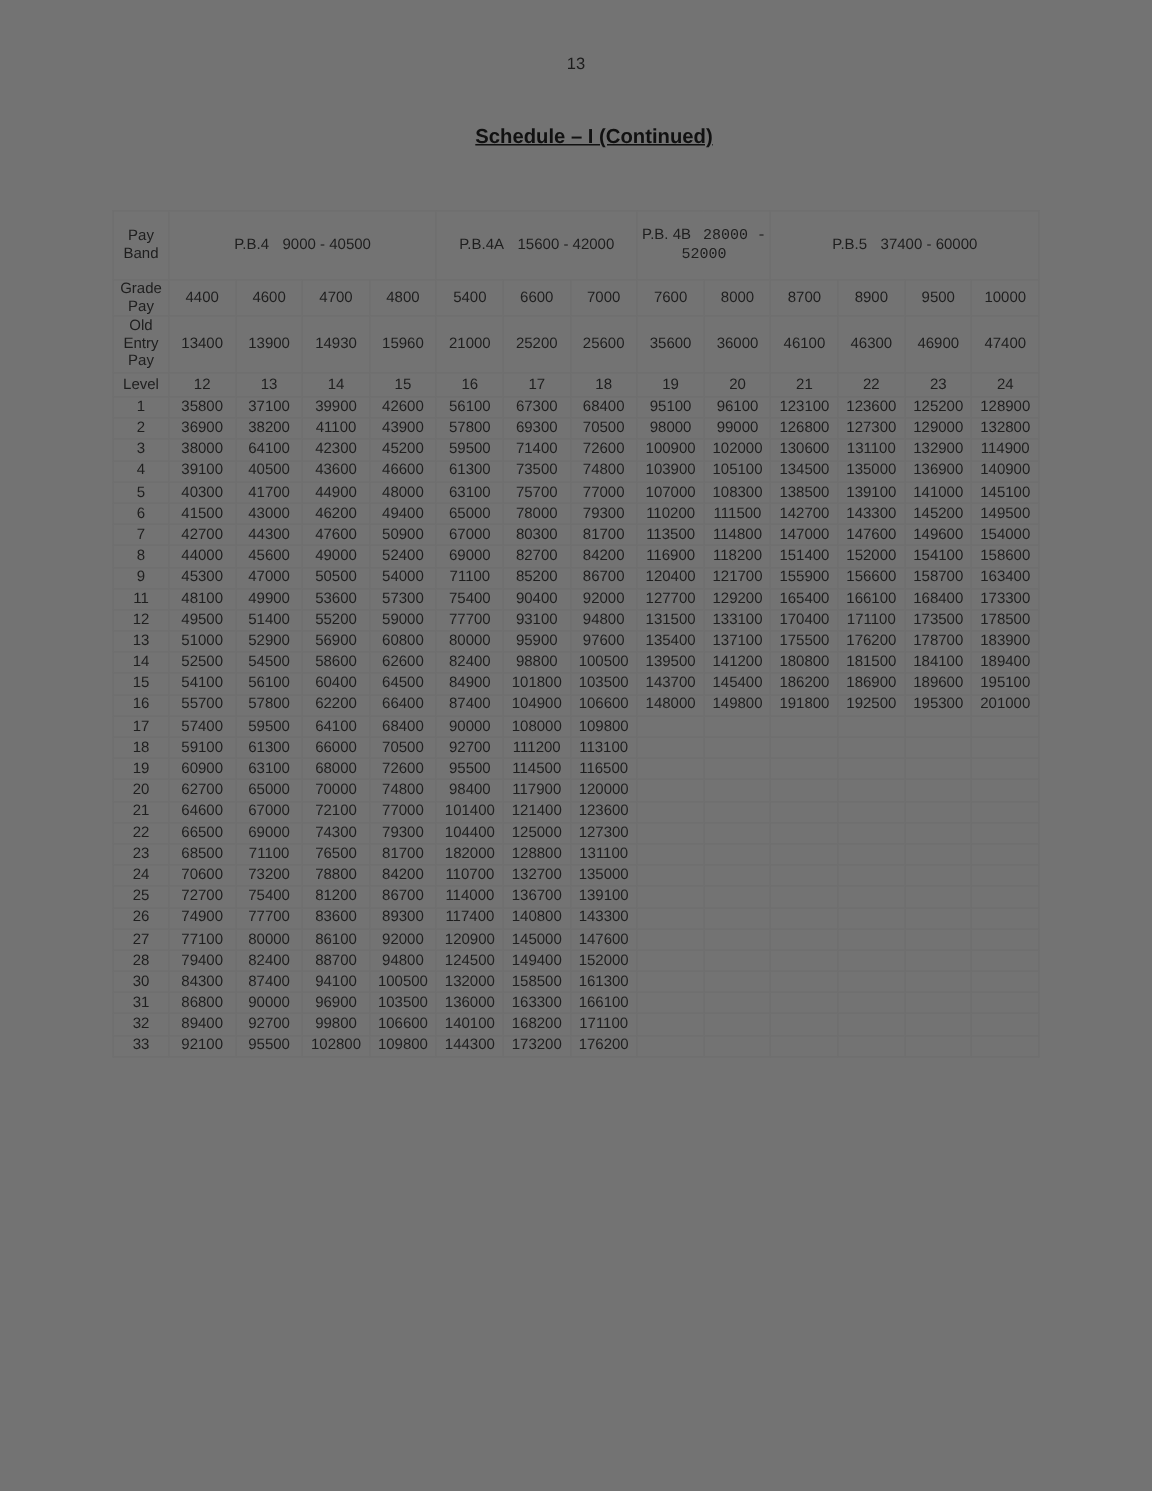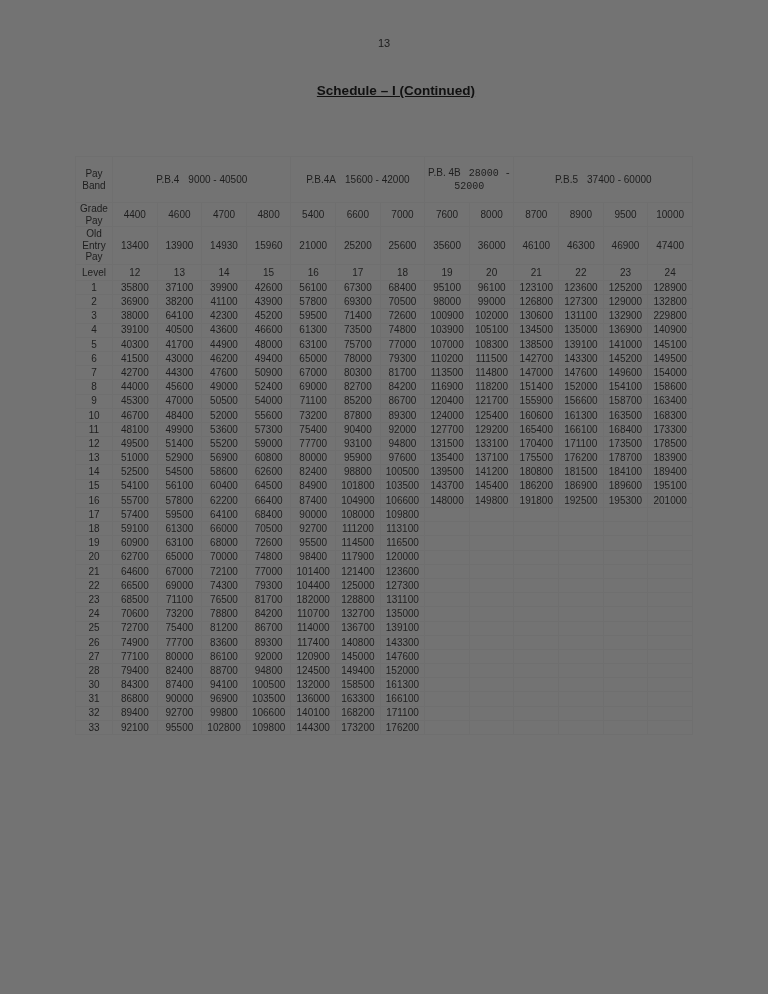--- a/index.html
+++ b/index.html
@@ -36,21 +36,20 @@
     font-size: 13.5px;
     font-weight: bold;
     text-decoration: underline;
     color: #111111;
     padding-left: 12px;
   }
   .table-wrap {
     position: absolute;
     left: 75px;
     top: 140px;
-    margin-top: 16px;
   }
   table.pay-matrix {
     border-collapse: collapse;
     table-layout: fixed;
     width: 618px;
     font-size: 10px;
     color: #1e1e1e;
   }
   table.pay-matrix td {
     border: 1px solid #6f6f6f;
@@ -216,21 +215,21 @@
             <td>42300</td>
             <td>45200</td>
             <td>59500</td>
             <td>71400</td>
             <td>72600</td>
             <td>100900</td>
             <td>102000</td>
             <td>130600</td>
             <td>131100</td>
             <td>132900</td>
-            <td>229800</td>
+            <td>114900</td>
           </tr>
           <tr class="body-row">
             <td class="row-index">4</td>
             <td>39100</td>
             <td>40500</td>
             <td>43600</td>
             <td>46600</td>
             <td>61300</td>
             <td>73500</td>
             <td>74800</td>
@@ -315,36 +314,20 @@
             <td>85200</td>
             <td>86700</td>
             <td>120400</td>
             <td>121700</td>
             <td>155900</td>
             <td>156600</td>
             <td>158700</td>
             <td>163400</td>
           </tr>
           <tr class="body-row">
-            <td class="row-index">10</td>
-            <td>46700</td>
-            <td>48400</td>
-            <td>52000</td>
-            <td>55600</td>
-            <td>73200</td>
-            <td>87800</td>
-            <td>89300</td>
-            <td>124000</td>
-            <td>125400</td>
-            <td>160600</td>
-            <td>161300</td>
-            <td>163500</td>
-            <td>168300</td>
-          </tr>
-          <tr class="body-row">
             <td class="row-index">11</td>
             <td>48100</td>
             <td>49900</td>
             <td>53600</td>
             <td>57300</td>
             <td>75400</td>
             <td>90400</td>
             <td>92000</td>
             <td>127700</td>
             <td>129200</td>

